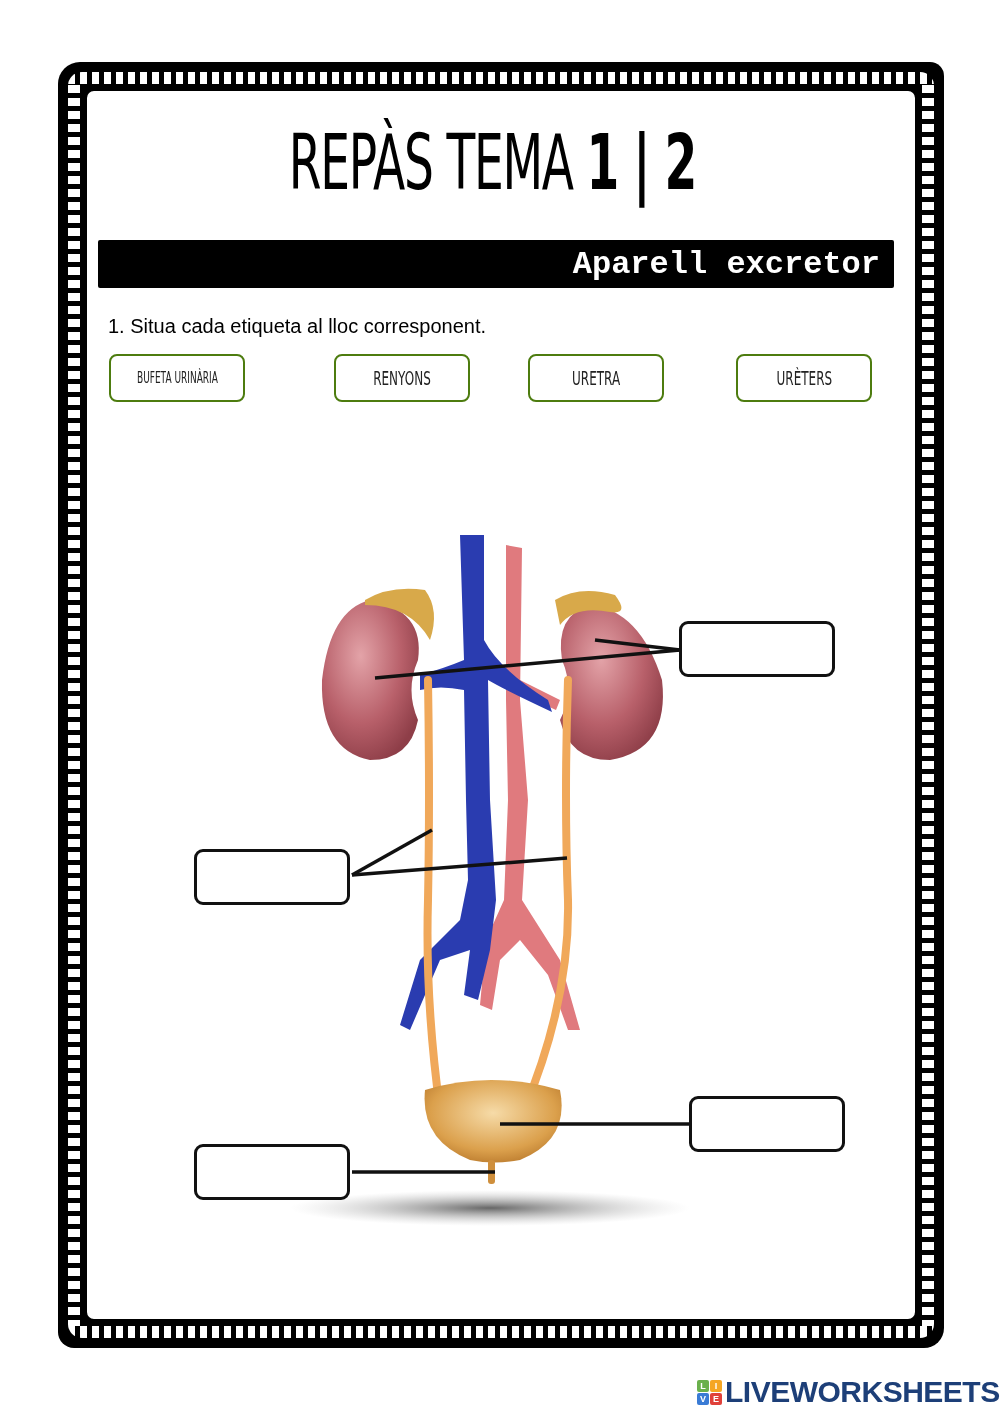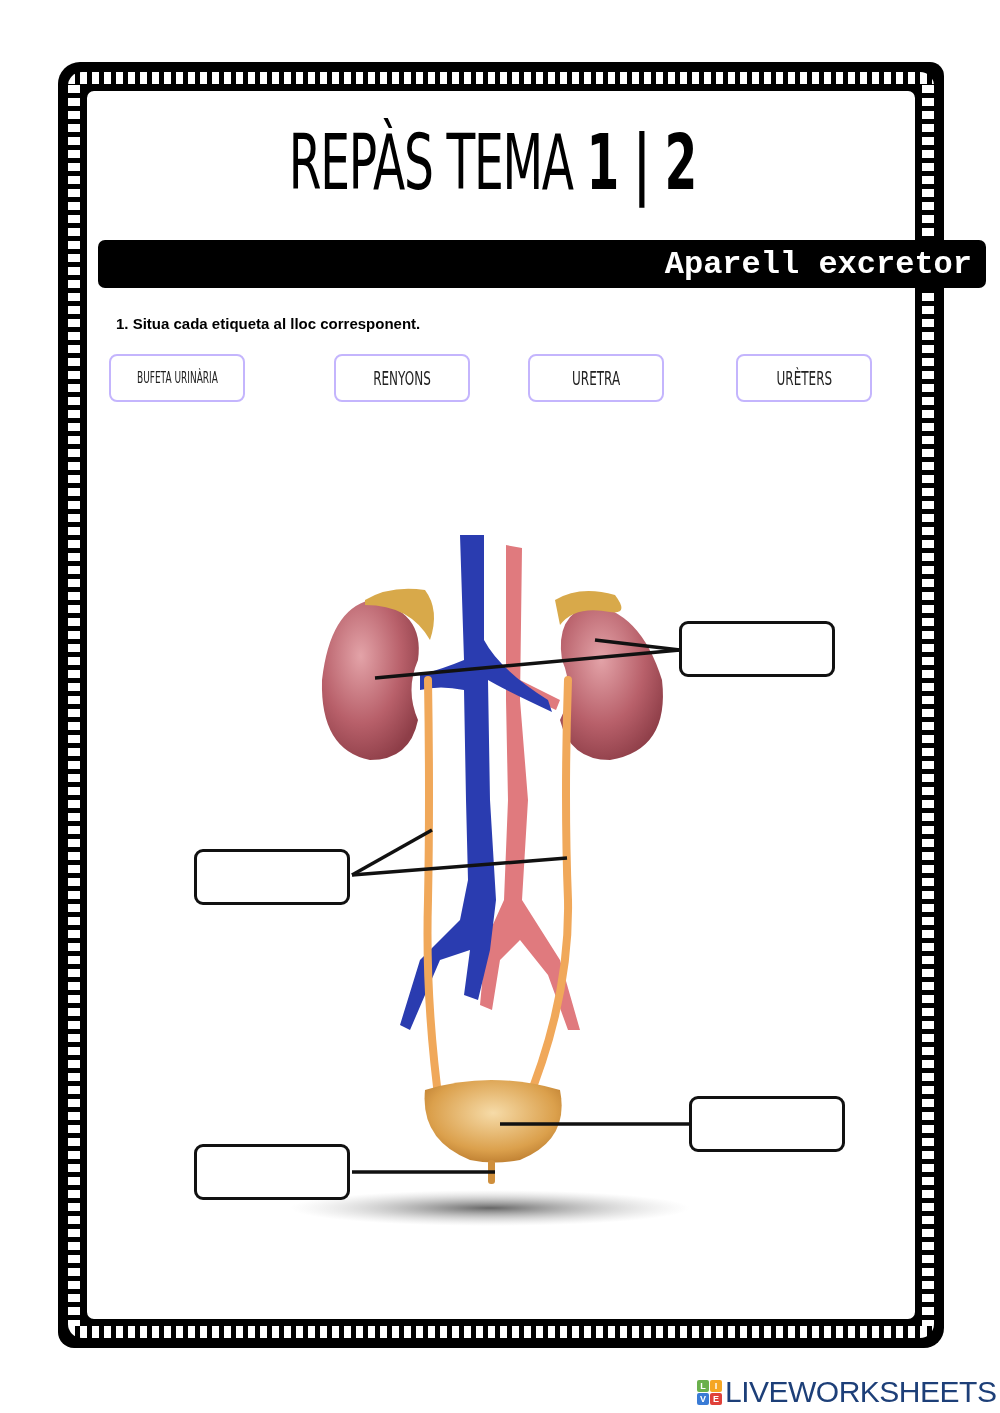--- a/index.html
+++ b/index.html
@@ -25,50 +25,50 @@
     background: #fff; border: 3px solid #000; border-radius: 10px; box-sizing: border-box;
   }
   .title {
     position: absolute; left: 0; width: 1000px; top: 118px; text-align: center;
     font-family: "DejaVu Sans", sans-serif; font-size: 76px; letter-spacing: -2px;
     transform: scaleX(0.62); transform-origin: 480px 0; white-space: nowrap;
   }
   .title .light { font-weight: normal; }
   .title .bold { font-weight: bold; }
   .section-bar {
-    position: absolute; left: 98px; top: 240px; width: 888px; height: 48px;
-    background: #000; border-radius: 7px;
+    position: absolute; left: 98px; top: 240px; width: 796px; height: 48px;
+    background: #000; border-radius: 2px;
   }
   .section-bar span {
     position: absolute; right: 14px; top: 6px; color: #fff;
     font-family: "Liberation Mono", monospace; font-weight: bold; font-size: 32px;
   }
   .instruction {
-    position: absolute; left: 116px; top: 315px; font-size: 15px; font-weight: bold;
+    position: absolute; left: 108px; top: 315px; font-size: 20px; font-weight: normal;
   }
   .chip {
     position: absolute; top: 354px; width: 136px; height: 48px; box-sizing: border-box;
-    border: 2px solid #c4b5fd; border-radius: 8px; display: flex; align-items: center; justify-content: center;
+    border: 2px solid #4d7c0f; border-radius: 8px; display: flex; align-items: center; justify-content: center;
     font-family: "DejaVu Sans", sans-serif; font-size: 20px; color: #222;
   }
   .chip span { transform: scaleX(0.6); white-space: nowrap; display: inline-block; }
   .chip.small span { font-size: 15px; }
   .answer-box {
     position: absolute; width: 156px; height: 56px; box-sizing: border-box;
     border: 3px solid #111; border-radius: 9px; background: #fff;
   }
   .diagram { position: absolute; left: 0; top: 0; width: 1000px; height: 1413px; }
   .logo {
     position: absolute; left: 697px; top: 1375px; display: flex; align-items: center; gap: 3px;
   }
   .logo-grid { display: grid; grid-template-columns: 12px 12px; grid-template-rows: 12px 12px; gap: 1px; }
   .logo-grid span {
     font-size: 9px; font-weight: bold; color: #fff; display: flex; align-items: center; justify-content: center; border-radius: 2px;
   }
-  .logo-text { font-size: 30px; font-weight: normal; color: #1d3f78; letter-spacing: -0.5px; text-align: center; }
+  .logo-text { font-size: 30px; font-weight: bold; color: #1d3f78; letter-spacing: -0.5px; text-align: center; }
 </style>
 </head>
 <body>
 
 <div class="frame-outer"></div>
 <div class="frame-ticks"></div>
 <div class="frame-inner"></div>
 
 <div class="title">
   <span class="light">REPÀS TEMA </span><span class="bold">1 | 2</span>

